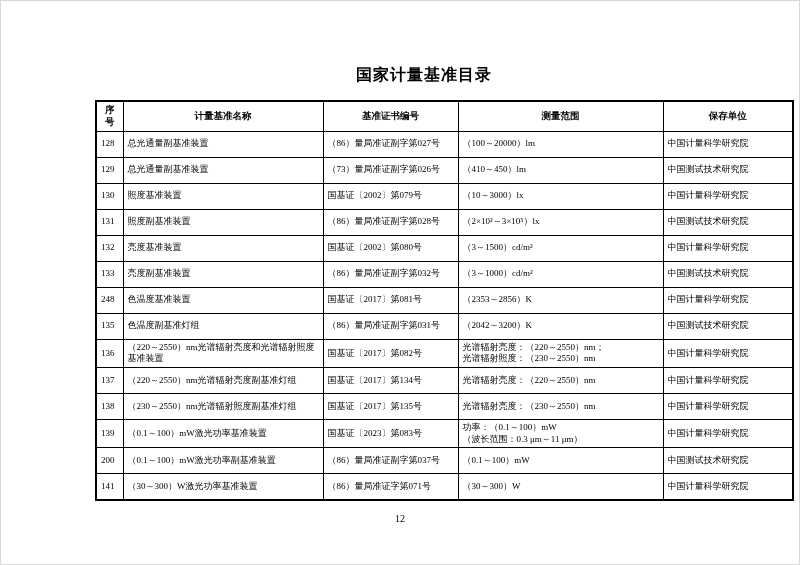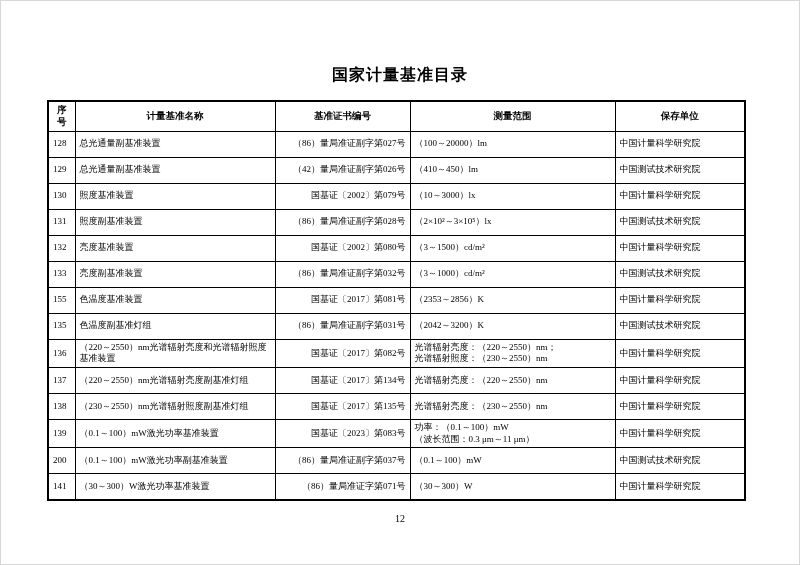--- a/index.html
+++ b/index.html
@@ -9,20 +9,21 @@
     font-family: "Liberation Serif", "DejaVu Serif", serif;
     color: #000;
     position: relative;
     overflow: hidden;
   }
   .page {
     width: 800px; height: 565px;
     background: #fff;
     border: 1px solid #d8d8d8;
     position: relative;
+    padding-left: 48px;
   }
   .title {
     margin-top: 64px;
     text-align: center;
     font-size: 16px;
     font-weight: bold;
     letter-spacing: 1px;
   }
   table.standards {
     margin: 14px 0 0 46px;
@@ -45,21 +46,21 @@
     font-size: 9.5px;
   }
   table.standards tbody td { height: 26px; }
   col.c-no     { width: 27px; }
   col.c-name   { width: 200px; }
   col.c-cert   { width: 135px; }
   col.c-range  { width: 205px; }
   col.c-keeper { width: 130px; }
   td.cell-no     { padding: 2px 1px; margin-top: 35px; }
   td.cell-name   { text-align: left; padding-left: 6px; }
-  td.cell-cert   { text-align: right; }
+  td.cell-cert   { text-align: left; }
   td.cell-range  { text-align: left; padding-left: 7px; white-space: pre-line; }
   td.cell-keeper { text-align: left; padding-left: 6px; }
   .page-number {
     position: absolute;
     left: 0; right: 0;
     top: 512px;
     text-align: center;
     font-size: 10px;
   }
 </style>
@@ -92,21 +93,21 @@
     <td class="cell-no">128</td>
     <td class="cell-name">总光通量副基准装置</td>
     <td class="cell-cert">（86）量局准证副字第027号</td>
     <td class="cell-range">（100～20000）lm</td>
     <td class="cell-keeper">中国计量科学研究院</td>
   </tr>
 
   <tr>
     <td class="cell-no">129</td>
     <td class="cell-name">总光通量副基准装置</td>
-    <td class="cell-cert">（42）量局准证副字第026号</td>
+    <td class="cell-cert">（73）量局准证副字第026号</td>
     <td class="cell-range">（410～450）lm</td>
     <td class="cell-keeper">中国测试技术研究院</td>
   </tr>
 
   <tr>
     <td class="cell-no">130</td>
     <td class="cell-name">照度基准装置</td>
     <td class="cell-cert">国基证〔2002〕第079号</td>
     <td class="cell-range">（10～3000）lx</td>
     <td class="cell-keeper">中国计量科学研究院</td>
@@ -130,21 +131,21 @@
 
   <tr>
     <td class="cell-no">133</td>
     <td class="cell-name">亮度副基准装置</td>
     <td class="cell-cert">（86）量局准证副字第032号</td>
     <td class="cell-range">（3～1000）cd/m²</td>
     <td class="cell-keeper">中国测试技术研究院</td>
   </tr>
 
   <tr>
-    <td class="cell-no">155</td>
+    <td class="cell-no">248</td>
     <td class="cell-name">色温度基准装置</td>
     <td class="cell-cert">国基证〔2017〕第081号</td>
     <td class="cell-range">（2353～2856）K</td>
     <td class="cell-keeper">中国计量科学研究院</td>
   </tr>
 
   <tr>
     <td class="cell-no">135</td>
     <td class="cell-name">色温度副基准灯组</td>
     <td class="cell-cert">（86）量局准证副字第031号</td>

